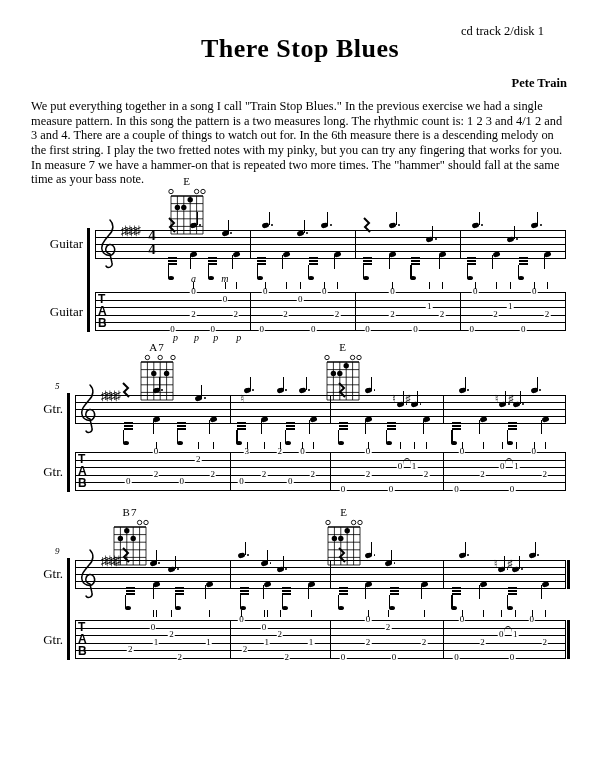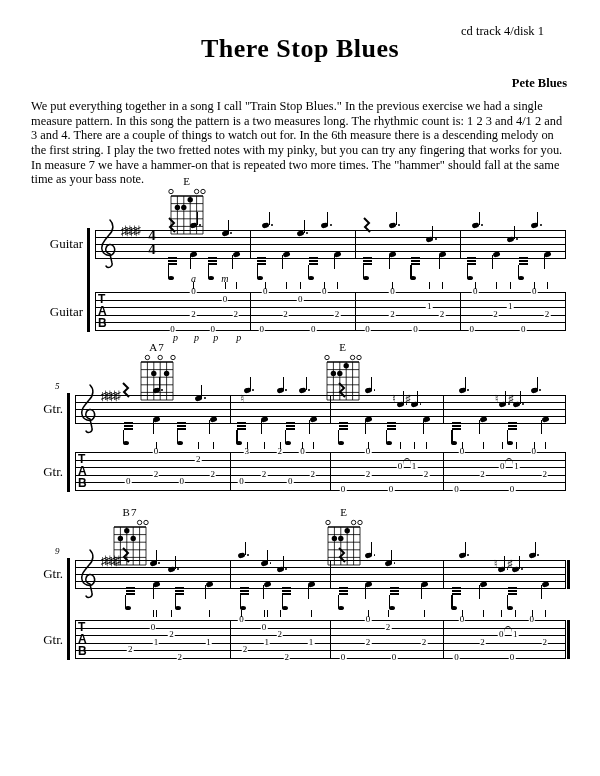--- a/index.html
+++ b/index.html
@@ -21,23 +21,23 @@
   .chname{width:40px;text-align:center;font-size:11px;letter-spacing:1px;}
   .mnum{font-style:italic;font-size:9px;}
   .tclef{font-family:"Liberation Sans",sans-serif;font-weight:bold;font-size:12px;line-height:12px;}
   .ks{font-size:13px;letter-spacing:-2px;line-height:13px;}
   .ts{font-weight:bold;font-size:15px;line-height:14px;width:12px;text-align:center;}
 </style>
 </head>
 <body>
 
 <div class="page">
-  <div class="hdr-cd">cd track 4/disk 1</div>
+  <div class="hdr-cd">cd track 2/disk 1</div>
   <div class="hdr-title">There Stop Blues</div>
-  <div class="hdr-author">Pete Blues</div>
+  <div class="hdr-author">Pete Train</div>
   <div class="intro">We put everything together in a song I call "Train Stop Blues." In the previous exercise we had a single measure pattern. In this song the pattern is a two measures long. The rhythmic count is: 1 2 3 and 4/1 2 and 3 and 4. There are a couple of things to watch out for. In the 6th measure there is a descending melody on the first string. I play the two fretted notes with my pinky, but you can try any fingering that works for you. In measure 7 we have a hammer-on that is repeated two more times. The "hammer" should fall at the same time as your bass note.</div>
   <div id="score">
       <div style="left: 0px; top: 0px; width: 600px; height: 0px;">
         <div class="lbl" style="left: 0px; top: 236px; width: 83px; text-align: right;">Guitar</div>
         <div class="lbl" style="left: 0px; top: 304px; width: 83px; text-align: right;">Guitar</div>
         <div style="left: 87px; top: 228px; width: 3px; height: 104px; background: rgb(0, 0, 0);"></div>
         <div style="left: 95px; top: 230px; width: 470px; height: 1px; background: rgb(0, 0, 0);"></div>
         <div style="left: 95px; top: 237px; width: 470px; height: 1px; background: rgb(0, 0, 0);"></div>
         <div style="left: 95px; top: 244px; width: 470px; height: 1px; background: rgb(0, 0, 0);"></div>
         <div style="left: 95px; top: 251px; width: 470px; height: 1px; background: rgb(0, 0, 0);"></div>

